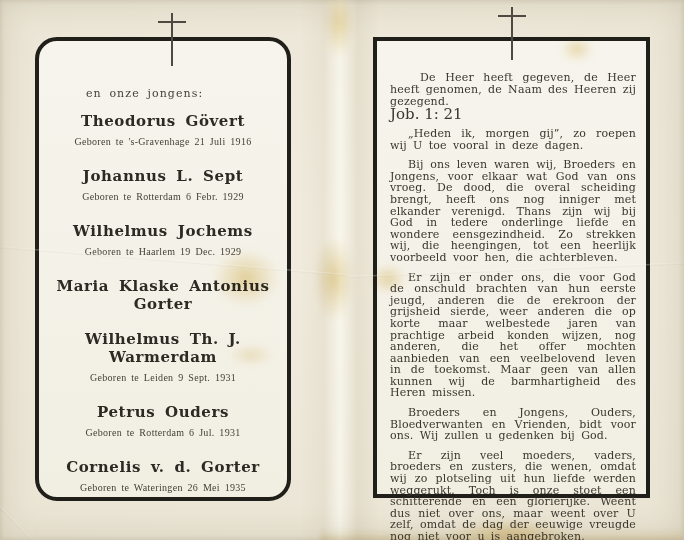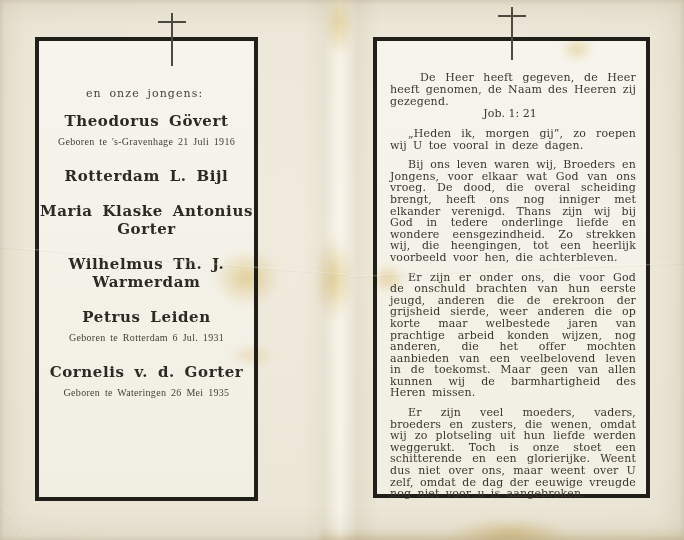--- a/index.html
+++ b/index.html
@@ -10,21 +10,21 @@
   }
   .vignette { position:absolute; inset:0; z-index:6; pointer-events:none;
     box-shadow: inset 0 0 34px rgba(118,100,62,0.20), inset 0 0 5px rgba(100,85,50,0.20); }
   .fold { position:absolute; left:300px; top:0; width:80px; height:540px; z-index:0;
     background: linear-gradient(90deg, rgba(140,120,80,0) 0%, rgba(140,120,80,0.06) 30%,
       rgba(255,255,248,0.55) 50%, rgba(140,120,80,0.09) 72%, rgba(140,120,80,0) 100%); }
 
   .page { position:absolute; box-sizing:border-box; z-index:1;
     background: linear-gradient(180deg, #f6f4ec 0%, #f3f0e6 70%, #f1eee2 100%);
     border:4px solid #211f1a; }
-  .page-left  { left:35px;  top:37px; width:223px; height:464px; }
+  .page-left  { left:35px;  top:37px; width:256px; height:464px;border-radius:22px; }
   .page-right { left:373px; top:37px; width:277px; height:461px; padding:31px 10px 0 13px; }
 
   .cross { position:absolute; z-index:2; }
   .cross .bar-v { position:absolute; width:2px; background:#4e4a43; }
   .cross .bar-h { position:absolute; height:2px; background:#4e4a43; }
   #cross-left  { left:158px; top:13px; width:28px; height:53px; }
   #cross-right { left:498px; top:7px;  width:28px; height:53px; }
   .cross .bar-v { left:13px; top:0; height:53px; }
   .cross .bar-h { left:0; top:8px; width:28px; }
 
@@ -33,21 +33,21 @@
   .entries { margin-top:11px; text-align:center; }
   .entry + .entry { margin-top:17px; }
   .entry .name { font-size:15px; font-weight:bold; line-height:18px;
     letter-spacing:0.6px; word-spacing:4px; color:#2d2a24; }
   .entry .born { font-size:10px; line-height:17px; margin-top:3px;
     letter-spacing:0.3px; word-spacing:2px; color:#433f35;font-family:Liberation Serif, serif; }
 
   .page-right p { margin:0; color:#3b372e; }
   .epigraph { font-size:11px; line-height:12px; text-align:justify; text-indent:30px;
     word-spacing:2px; letter-spacing:0.2px; }
-  .source { font-size:11px; line-height:12px; text-align:center; padding-right:6px; }
+  .source { font-size:15px; line-height:12px; text-align:left; padding-right:6px; }
   .para { font-size:11px; line-height:11.6px; text-align:justify; text-indent:18px;
     margin-top:8px !important; word-spacing:2.6px; letter-spacing:0.15px; }
 
   .stain { position:absolute; border-radius:50%; mix-blend-mode:multiply;
     filter:blur(3px); z-index:3; pointer-events:none; }
   #stain-left-large   { left:212px; top:249px; width:68px;  height:58px;
     background:radial-gradient(closest-side, rgba(224,197,114,0.62), rgba(224,197,114,0.25) 55%, rgba(224,197,114,0) 100%); }
   #stain-left-small   { left:228px; top:344px; width:46px;  height:22px;
     background:radial-gradient(closest-side, rgba(224,197,114,0.35), rgba(224,197,114,0) 100%); }
   #stain-fold-middle  { left:314px; top:236px; width:40px;  height:86px;
@@ -78,45 +78,52 @@
   <div class="fold"></div>
 
   <div class="page page-left">
     <div class="heading">en onze jongens:</div>
     <div class="entries">
       <div class="entry">
         <div class="name">Theodorus Gövert</div>
         <div class="born">Geboren te 's-Gravenhage 21 Juli 1916</div>
       </div>
       <div class="entry">
-        <div class="name">Rotterdam L. Bijl</div>
+        <div class="name">Johannus L. Sept</div>
+        <div class="born">Geboren te Rotterdam 6 Febr. 1929</div>
+      </div>
+      <div class="entry">
+        <div class="name">Wilhelmus Jochems</div>
+        <div class="born">Geboren te Haarlem 19 Dec. 1929</div>
       </div>
       <div class="entry">
         <div class="name">Maria Klaske Antonius Gorter</div>
       </div>
       <div class="entry">
         <div class="name">Wilhelmus Th. J. Warmerdam</div>
+        <div class="born">Geboren te Leiden 9 Sept. 1931</div>
       </div>
       <div class="entry">
-        <div class="name">Petrus Leiden</div>
+        <div class="name">Petrus Ouders</div>
         <div class="born">Geboren te Rotterdam 6 Jul. 1931</div>
       </div>
       <div class="entry">
         <div class="name">Cornelis v. d. Gorter</div>
         <div class="born">Geboren te Wateringen 26 Mei 1935</div>
       </div>
     </div>
   </div>
 
   <div class="page page-right">
     <p class="epigraph">De Heer heeft gegeven, de Heer heeft genomen, de Naam des Heeren zij gezegend.</p>
     <p class="source">Job. 1: 21</p>
     <p class="para">„Heden ik, morgen gij”, zo roepen wij U toe vooral in deze dagen.</p>
     <p class="para">Bij ons leven waren wij, Broeders en Jongens, voor elkaar wat God van ons vroeg. De dood, die overal scheiding brengt, heeft ons nog inniger met elkander verenigd. Thans zijn wij bij God in tedere onderlinge liefde en wondere eensgezindheid. Zo strekken wij, die heengingen, tot een heerlijk voorbeeld voor hen, die achterbleven.</p>
     <p class="para">Er zijn er onder ons, die voor God de onschuld brachten van hun eerste jeugd, anderen die de erekroon der grijsheid sierde, weer anderen die op korte maar welbestede jaren van prachtige arbeid konden wijzen, nog anderen, die het offer mochten aanbieden van een veelbelovend leven in de toekomst. Maar geen van allen kunnen wij de barmhartigheid des Heren missen.</p>
+    <p class="para">Broeders en Jongens, Ouders, Bloedverwanten en Vrienden, bidt voor ons. Wij zullen u gedenken bij God.</p>
     <p class="para">Er zijn veel moeders, vaders, broeders en zusters, die wenen, omdat wij zo plotseling uit hun liefde werden weggerukt. Toch is onze stoet een schitterende en een glorierijke. Weent dus niet over ons, maar weent over U zelf, omdat de dag der eeuwige vreugde nog niet voor u is aangebroken.</p>
   </div>
 
   <div class="cross" id="cross-left">
     <div class="bar-v"></div>
     <div class="bar-h"></div>
   </div>
   <div class="cross" id="cross-right">
     <div class="bar-v"></div>
     <div class="bar-h"></div>

